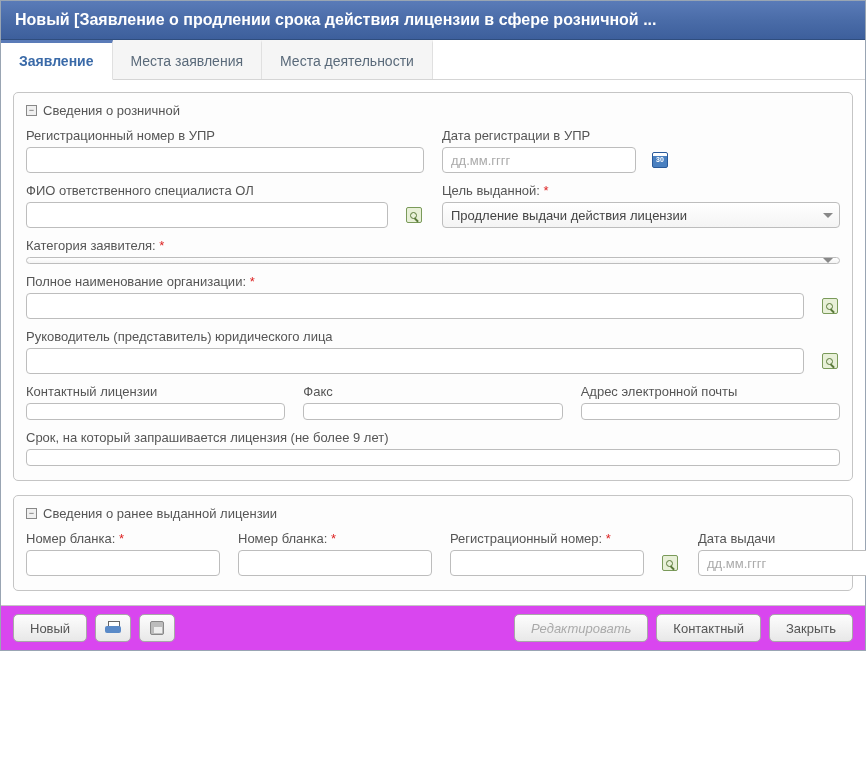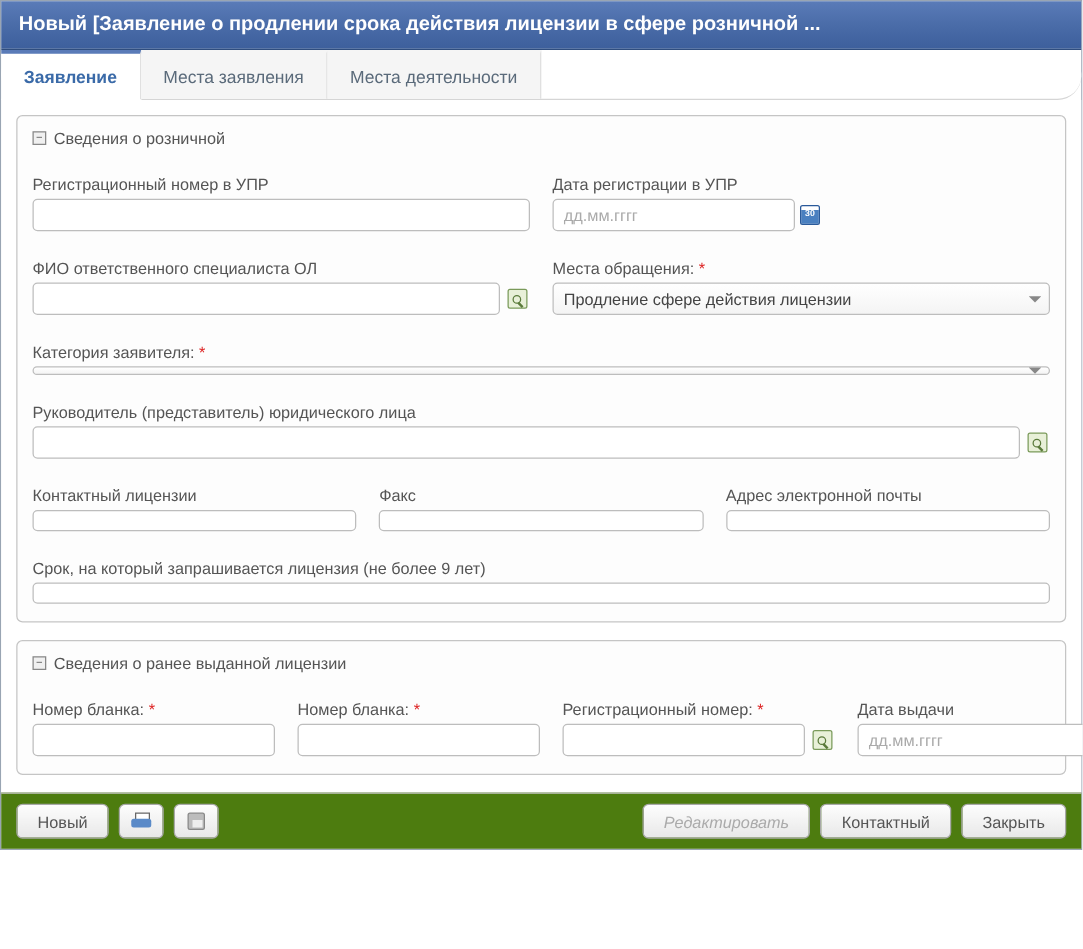--- a/index.html
+++ b/index.html
@@ -21,21 +21,20 @@
       font-size: 16px;
       font-weight: bold;
       border-bottom: 1px solid #2f4d7e;
     }
     .tabs {
       display: flex;
       background: #fff;
       padding: 0;
       border-bottom: 1px solid #d5d5d5;
       position: relative;
-      border-radius: 19px;
     }
     .tab {
       padding: 10px 18px;
       font-size: 14px;
       color: #5a6a7a;
       cursor: pointer;
       border-top: 3px solid transparent;
       background: #f5f5f5;
       border-right: 1px solid #e0e0e0;
     }
@@ -86,27 +85,26 @@
     }
     .field {
       display: flex;
       flex-direction: column;
       flex: 1;
     }
     .label {
       font-size: 13px;
       color: #555;
       margin-bottom: 4px;
-      margin-top: 12px;
     }
     .required { color: #d22; }
     .input-wrap {
       display: flex;
       align-items: stretch;
-      gap: 4px;
+      gap: 16px;
     }
     .input {
       flex: 1;
       height: 26px;
       border: 1px solid #bdbdbd;
       border-radius: 4px;
       padding: 0 8px;
       font-size: 13px;
       color: #444;
       background: #fff;
@@ -177,21 +175,21 @@
       width: 5px; height: 1.5px;
       background: #5a7a3a;
       transform: rotate(45deg);
     }
     .footer {
       border-top: 1px solid #c5c5c5;
       padding: 8px 12px;
       display: flex;
       align-items: center;
       gap: 8px;
-      background: #4d7c0f;
+      background: #d946ef;
     }
     .spacer { flex: 1; }
     .btn {
       height: 28px;
       padding: 0 16px;
       border: 1px solid #a8a8a8;
       border-radius: 5px;
       background: linear-gradient(#fdfdfd,#e8e8e8);
       color: #555;
       font-size: 13px;
@@ -287,58 +285,72 @@
           <span class="label">ФИО ответственного специалиста ОЛ</span>
           <div class="input-wrap">
             <input class="input" type="text" value="" style="">
             <span class="picker-btn">
                 <span class="lookup-icon"></span>
               </span>
           </div>
         </div>
         <div class="field half">
           <span class="label">
-            <span>Места обращения:</span>
+            <span>Цель выданной:</span>
             <span class="required">*</span>
           </span>
           <div class="select">
-            <span class="select-text">Продление сфере действия лицензии</span>
+            <span class="select-text">Продление выдачи действия лицензии</span>
             <span class="select-arrow"></span>
           </div>
         </div>
       </div>
 
       <div class="row">
         <div class="field">
           <span class="label">
             <span>Категория заявителя:</span>
             <span class="required">*</span>
           </span>
           <div class="select">
             <span class="select-text"></span>
             <span class="select-arrow"></span>
           </div>
         </div>
       </div>
 
-
-      <div class="row">
-        <div class="field">
-          <span class="label">Руководитель (представитель) юридического лица</span>
+      <div class="row">
+        <div class="field">
+          <span class="label">
+            <span>Полное наименование организации:</span>
+            <span class="required">*</span>
+          </span>
           <div class="input-wrap">
             <input class="input" type="text" value="" style="">
             <span class="picker-btn">
                 <span class="lookup-icon"></span>
               </span>
           </div>
         </div>
       </div>
 
       <div class="row">
         <div class="field">
+          <span class="label">Руководитель (представитель) юридического лица</span>
+          <div class="input-wrap">
+            <input class="input" type="text" value="" style="">
+            <span class="picker-btn">
+                <span class="lookup-icon"></span>
+              </span>
+          </div>
+        </div>
+      </div>
+
+      <div class="row">
+        <div class="field">
           <span class="label">Контактный лицензии</span>
           <input class="input" type="text" value="" style="">
         </div>
         <div class="field">
           <span class="label">Факс</span>
           <input class="input" type="text" value="" style="">
         </div>
         <div class="field">
           <span class="label">Адрес электронной почты</span>
           <input class="input" type="text" value="" style="">

